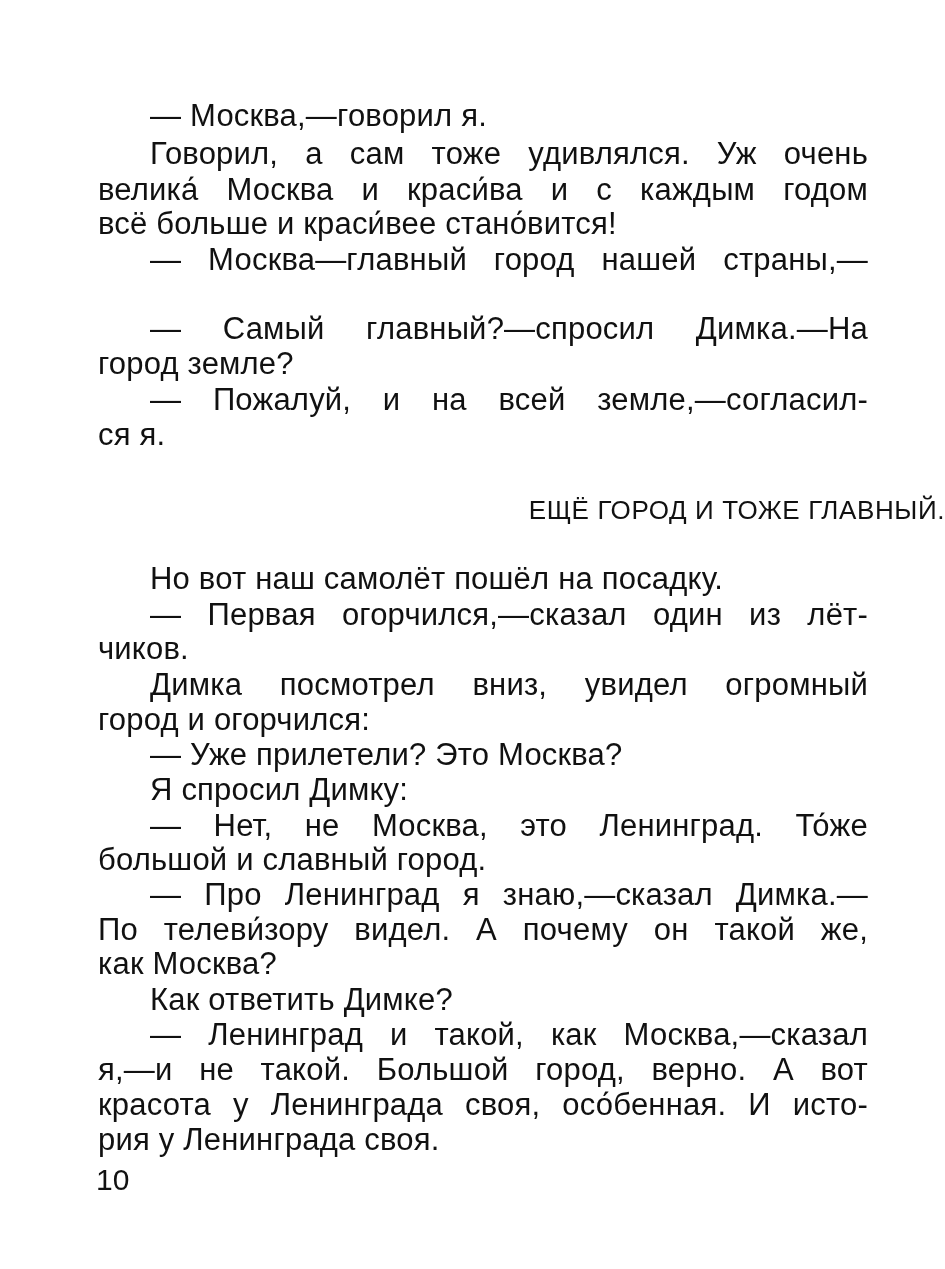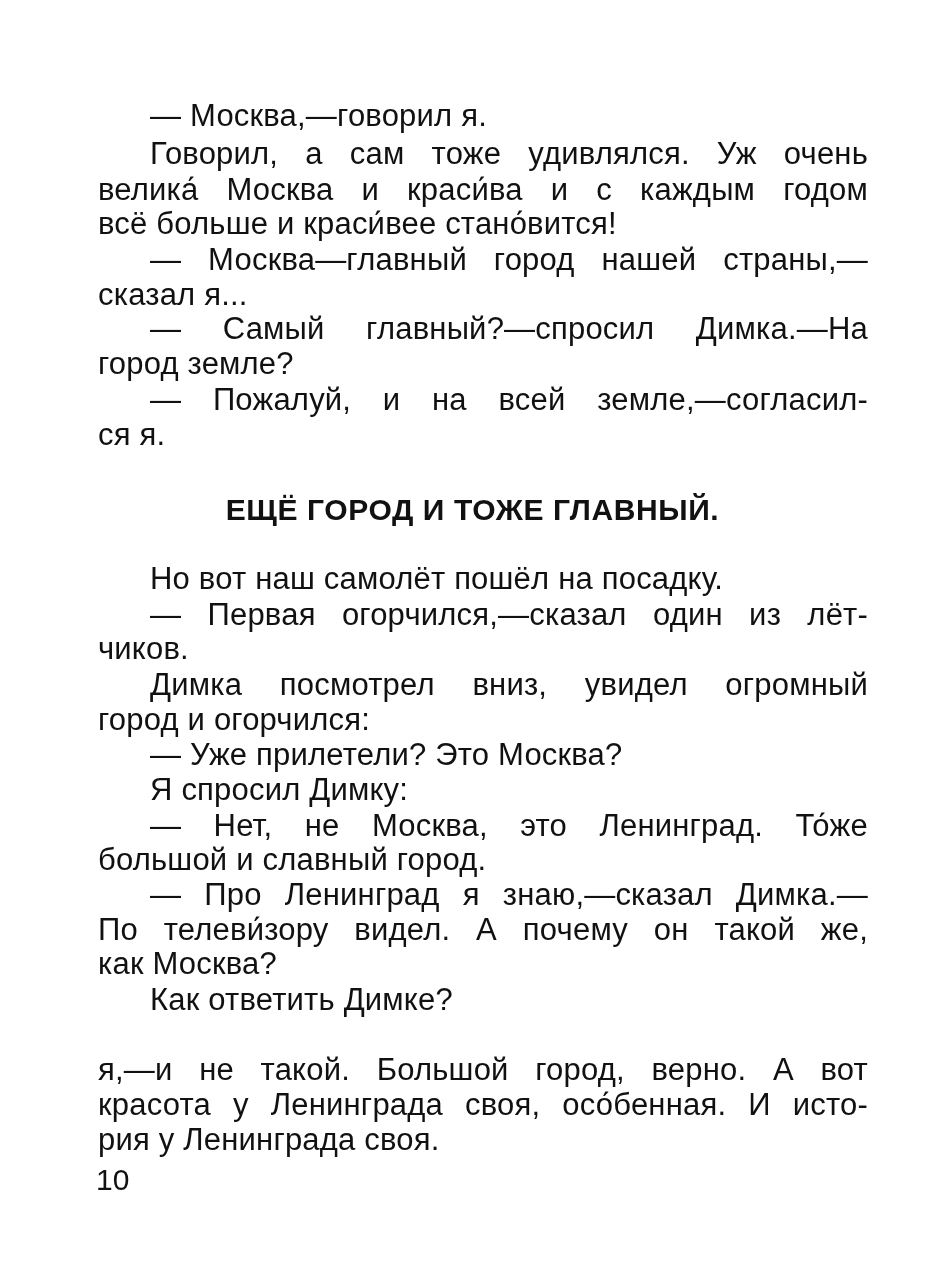--- a/index.html
+++ b/index.html
@@ -34,23 +34,23 @@
     text-align: justify;
     text-align-last: justify;
     white-space: normal;
     height: 36px;
     overflow: hidden;
   }
   .heading {
     position: absolute;
     left: 0;
     width: 945px;
-    text-align: center;
-    font-weight: bold;
-    font-size: 30px;
+    text-align: right;
+    font-weight: normal;
+    font-size: 26px;
     line-height: 36px;
     letter-spacing: 0.6px;
   }
   .page-number {
     position: absolute;
     left: 96px;
     top: 1153px;
     font-size: 30px;
     line-height: 30px;
   }
@@ -58,39 +58,39 @@
 </head>
 <body>
 
 <div class="page">
 
   <div class="line indent" style="top:86px">— Москва,—говорил я.</div>
   <div class="line indent just" style="top:124px">Говорил, а сам тоже удивлялся. Уж очень</div>
   <div class="line just" style="top:160px">велика́ Москва и краси́ва и с каждым годом</div>
   <div class="line" style="top:194px">всё больше и краси́вее стано́вится!</div>
   <div class="line indent just" style="top:230px">— Москва—главный город нашей страны,—</div>
-  <div class="line" style="top:265px">сказал я...</div>
   <div class="line indent just" style="top:299px">— Самый главный?—спросил Димка.—На</div>
   <div class="line" style="top:334px">город земле?</div>
   <div class="line indent just" style="top:370px">— Пожалуй, и на всей земле,—согласил-</div>
   <div class="line" style="top:405px">ся я.</div>
 
   <div class="heading" style="top:480px">ЕЩЁ ГОРОД И ТОЖЕ ГЛАВНЫЙ.</div>
 
   <div class="line indent" style="top:549px">Но вот наш самолёт пошёл на посадку.</div>
   <div class="line indent just" style="top:585px">— Первая огорчился,—сказал один из лёт-</div>
   <div class="line" style="top:619px">чиков.</div>
   <div class="line indent just" style="top:655px">Димка посмотрел вниз, увидел огромный</div>
   <div class="line" style="top:690px">город и огорчился:</div>
   <div class="line indent" style="top:725px">— Уже прилетели? Это Москва?</div>
   <div class="line indent" style="top:760px">Я спросил Димку:</div>
   <div class="line indent just" style="top:796px">— Нет, не Москва, это Ленинград. То́же</div>
   <div class="line" style="top:830px">большой и славный город.</div>
   <div class="line indent just" style="top:865px">— Про Ленинград я знаю,—сказал Димка.—</div>
   <div class="line just" style="top:900px">По телеви́зору видел. А почему он такой же,</div>
   <div class="line" style="top:934px">как Москва?</div>
   <div class="line indent" style="top:970px">Как ответить Димке?</div>
+  <div class="line indent just" style="top:1005px">— Ленинград и такой, как Москва,—сказал</div>
   <div class="line just" style="top:1040px">я,—и не такой. Большой город, верно. А вот</div>
   <div class="line just" style="top:1075px">красота у Ленинграда своя, осо́бенная. И исто-</div>
   <div class="line" style="top:1110px">рия у Ленинграда своя.</div>
 
   <div class="page-number">10</div>
 </div>
 
 </body></html>

